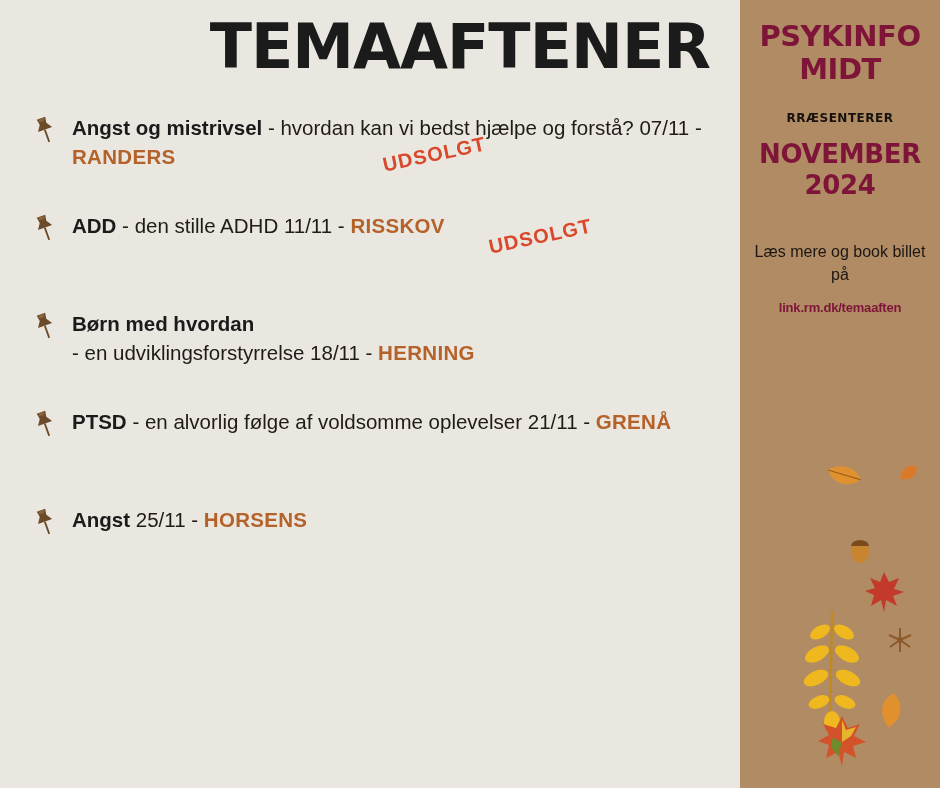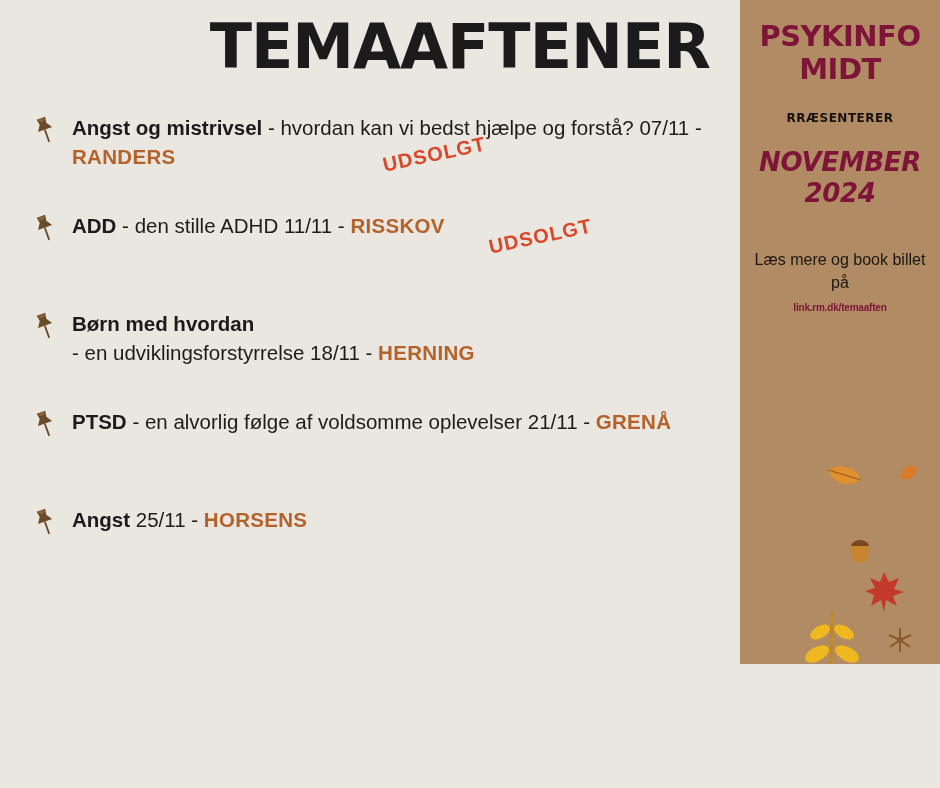--- a/index.html
+++ b/index.html
@@ -81,21 +81,21 @@
     transform: rotate(-12deg);
     font-family: "Liberation Sans", sans-serif;
   }
   #sold-1 { left: 354px; top: 30px; }
   #sold-2 { left: 460px; top: 14px; }
 
   
   .right {
     position: relative;
     width: 200px;
-    height: 664px;
+    height: 788px;
     background: #B08B64;
     text-align: center;
     box-sizing: border-box;
     padding-top: 20px;
     overflow: hidden;
   }
   .brand {
     font-family: "DejaVu Sans", sans-serif;
     font-weight: 700;
     font-size: 29px;
@@ -106,40 +106,39 @@
   }
   .presents {
     margin-top: 24px;
     font-family: "DejaVu Sans", sans-serif;
     font-weight: 700;
     font-size: 12px;
     color: #17120e;
     letter-spacing: 0.5px;
   }
   .month {
-    margin-top: 22px;
+    margin-top: 14px;
     font-family: "DejaVu Sans", sans-serif;
     font-weight: 700;
     font-size: 26px;
     color: #7E1538;
     line-height: 1.22;
     letter-spacing: -0.3px;
-    font-style: italic;
   }
   .book-text {
     margin-top: 38px;
     font-size: 16px;
     color: #1c1713;
     line-height: 1.45;
     padding: 0 12px;
   }
   .book-link {
     display: block;
-    margin-top: 6px;
-    font-size: 10px;
+    margin-top: 12px;
+    font-size: 13px;
     color: #7E1538;
     font-weight: 700;
     letter-spacing: -0.2px;
   }
   .leaves { position: absolute; left: 0; top: 0; width: 200px; height: 788px; pointer-events: none; }
 </style>
 </head>
 <body>
 
 <div class="poster">

